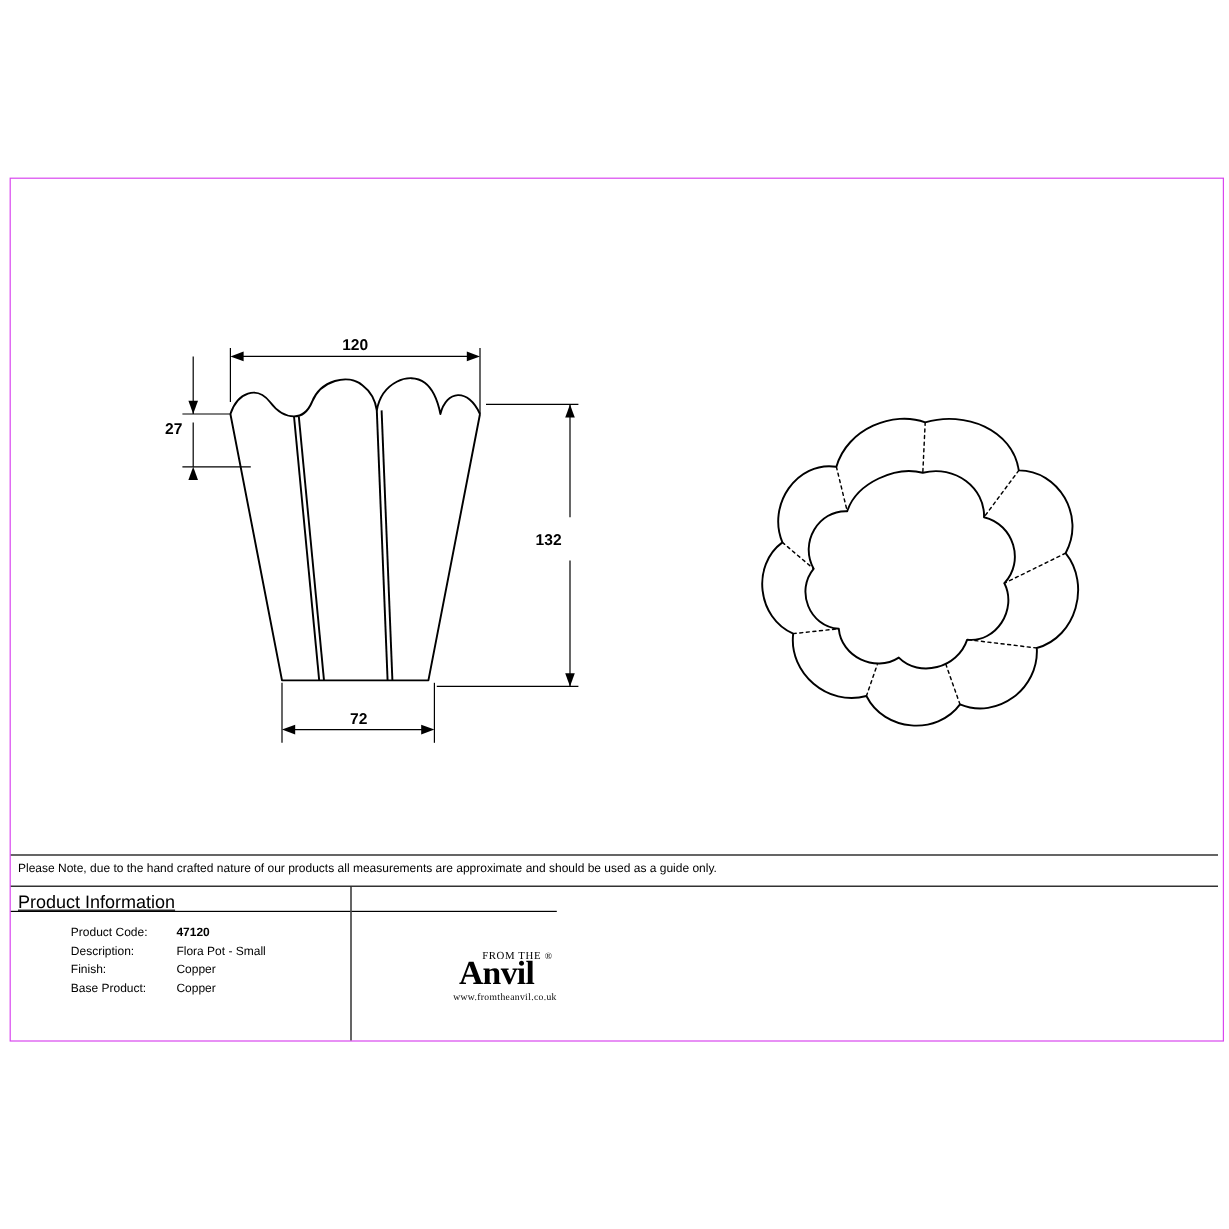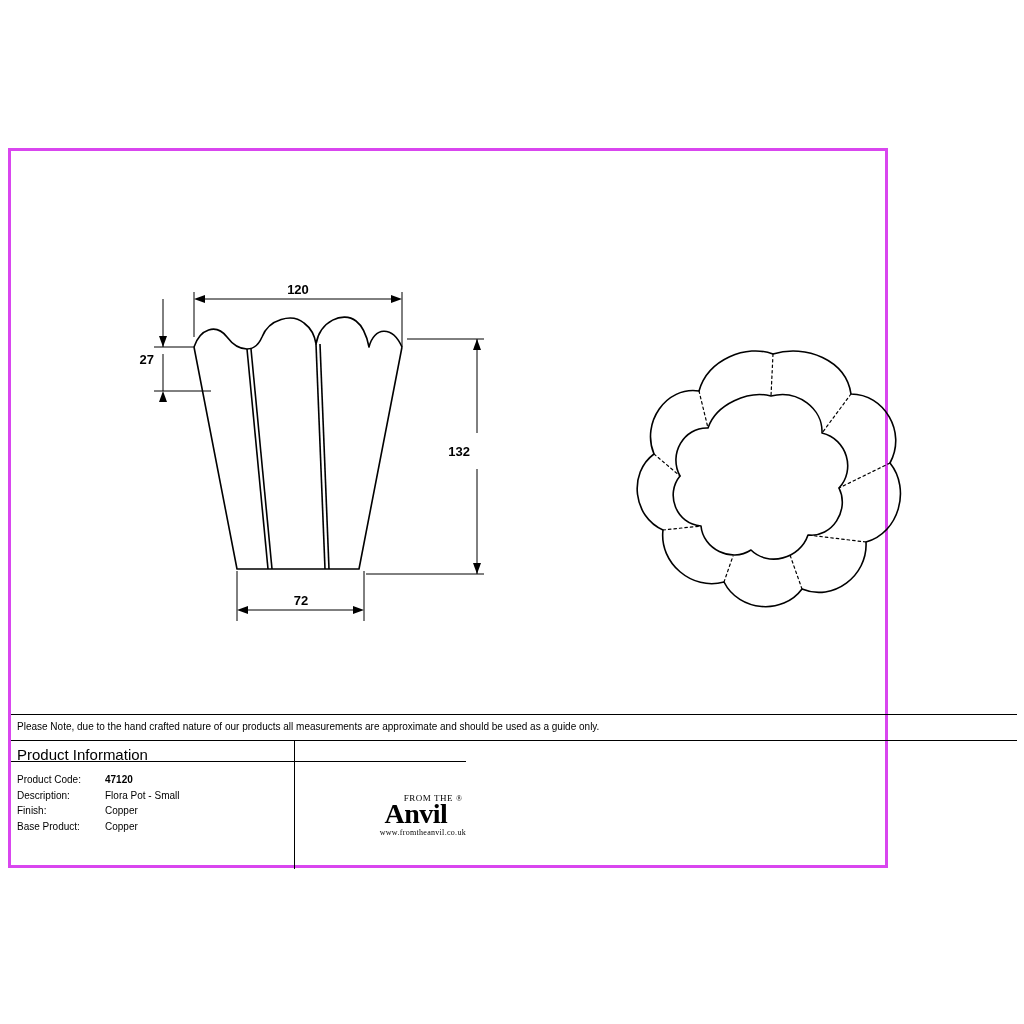--- a/index.html
+++ b/index.html
@@ -12,23 +12,23 @@
     height: 1024px;
     font-family: "Liberation Sans", sans-serif;
     color: #000000;
     position: relative;
     overflow: hidden;
   }
   #sheet {
     position: absolute;
     left: 8px;
     top: 148px;
-    width: 880px;
+    width: 1012px;
     height: 720px;
-    border: 3px solid #d946ef;
+    border: 1px solid #d946ef;
     box-sizing: border-box;
   }
   #drawing-area {
     position: absolute;
     left: 0;
     top: 0;
     width: 1006px;
     height: 564px;
     border-bottom: 1px solid #000000;
     box-sizing: border-box;
@@ -73,20 +73,21 @@
     height: 21px;
     border-bottom: 1px solid #000000;
     font-size: 15px;
     padding: 6px 0 0 6px;
     line-height: 1;
     text-decoration: underline;
   }
   .col-body {
     padding: 10px 0 0 6px;
     font-size: 10px;
+    margin-left: 44px;
   }
   .prod-line {
     display: flex;
     line-height: 1.55;
   }
   .prod-label { width: 88px; }
   .prod-value { font-weight: normal; }
   .prod-value.code { font-weight: bold; }
   #logo-wrap {
     position: absolute;

